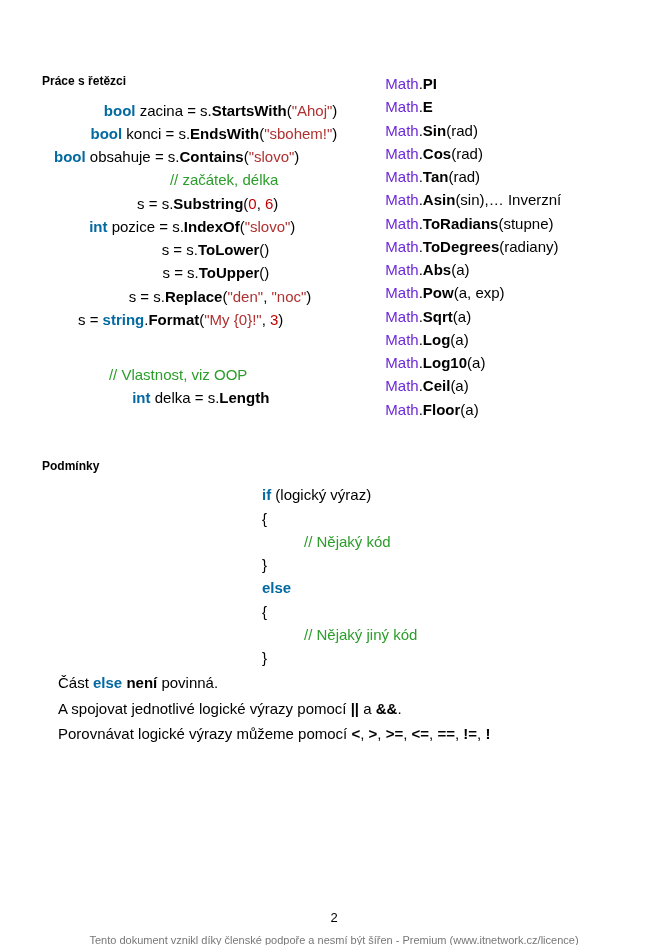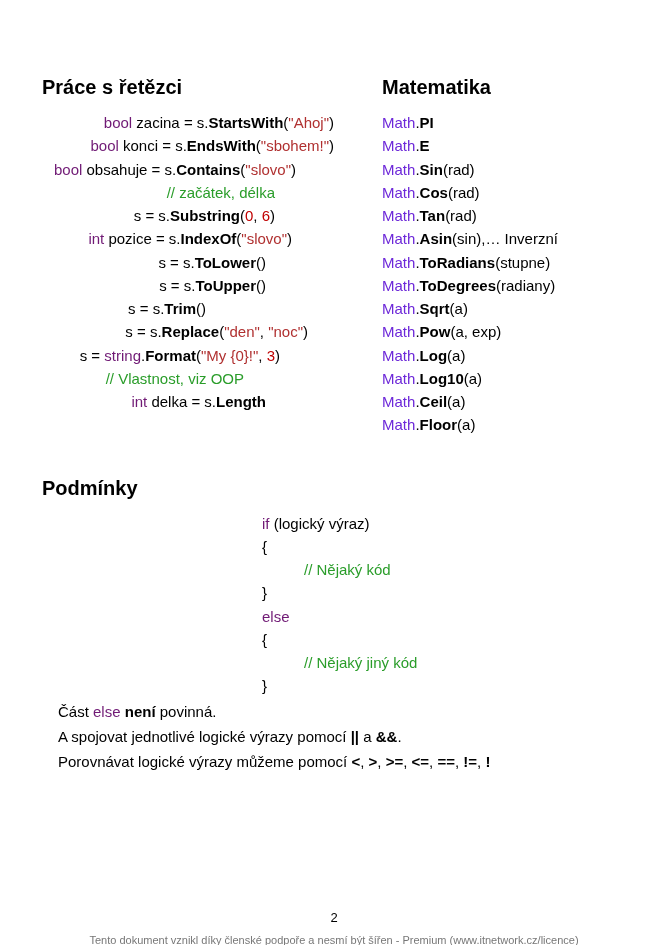--- a/index.html
+++ b/index.html
@@ -19,40 +19,40 @@
     display: flex;
     align-items: flex-start;
   }
   .left {
     flex: 0 0 58%;
   }
   .right {
     flex: 1;
   }
   h3 {
-    font-size: 20px;
+    font-size: 12px;
     font-weight: bold;
     margin: 0 0 8px 0;
   }
   .code-lines {
     padding-left: 12px;
   }
   .code-lines .cl {
     white-space: nowrap;
   }
   .left .cl {
     text-align: right;
     padding-right: 48px;
   }
   .left .cl.nr1 { padding-right: 90px; }
   .left .cl.nr3 { padding-right: 116px; }
   .left .cl.nr4 { padding-right: 107px; }
   .left .cl.nr5 { padding-right: 176px; }
-  .left .cl.nr6 { padding-right: 138px; }
-  .kw { color: #701a75; font-weight: normal; }
+  .left .cl.nr6 { padding-right: 138px; margin-top: 32px; }
+  .kw { color: #0369a1; font-weight: bold; }
   .cls { color: #6d28d9; }
   .mtd { font-weight: bold; }
   .str { color: #b03030; }
   .num { color: #c00000; }
   .cmt { color: #2a9d2a; }
   .conds {
     margin-top: 36px;
   }
   .cond-block {
     padding-left: 220px;
@@ -91,41 +91,40 @@
       <h3>Práce s řetězci</h3>
       <div class="code-lines">
         <div class="cl"><span class="kw">bool</span><span> zacina = s.</span><span class="mtd">StartsWith</span><span>(</span><span class="str">"Ahoj"</span><span>)</span></div>
         <div class="cl"><span class="kw">bool</span><span> konci = s.</span><span class="mtd">EndsWith</span><span>(</span><span class="str">"sbohem!"</span><span>)</span></div>
         <div class="cl" style="padding-right:86px;"><span class="kw">bool</span><span> obsahuje = s.</span><span class="mtd">Contains</span><span>(</span><span class="str">"slovo"</span><span>)</span></div>
         <div class="cl nr4"><span class="cmt">// začátek, délka</span></div>
         <div class="cl nr4"><span>s = s.</span><span class="mtd">Substring</span><span>(</span><span class="num">0</span><span>, </span><span class="num">6</span><span>)</span></div>
         <div class="cl nr1"><span class="kw">int</span><span> pozice = s.</span><span class="mtd">IndexOf</span><span>(</span><span class="str">"slovo"</span><span>)</span></div>
         <div class="cl nr3"><span>s = s.</span><span class="mtd">ToLower</span><span>()</span></div>
         <div class="cl nr3"><span>s = s.</span><span class="mtd">ToUpper</span><span>()</span></div>
-        <div class="cl nr5"><span>s = s.</span><span class="mtd">Trim</span><span>()</span></div>
         <div class="cl" style="padding-right:74px;"><span>s =  s.</span><span class="mtd">Replace</span><span>(</span><span class="str">"den"</span><span>, </span><span class="str">"noc"</span><span>)</span></div>
         <div class="cl" style="padding-right:102px;"><span>s = </span><span class="kw">string</span><span>.</span><span class="mtd">Format</span><span>(</span><span class="str">"My {0}!"</span><span>, </span><span class="num">3</span><span>)</span></div>
         <div class="cl nr6"><span class="cmt">// Vlastnost, viz OOP</span></div>
         <div class="cl nr3"><span class="kw">int</span><span> delka = s.</span><span class="mtd">Length</span></div>
       </div>
     </div>
 
     <div class="right">
-      <h3>Matematika</h3>
       <div>
         <div class="cl"><span class="cls">Math</span><span>.</span><span class="mtd">PI</span><span></span></div>
         <div class="cl"><span class="cls">Math</span><span>.</span><span class="mtd">E</span><span></span></div>
         <div class="cl"><span class="cls">Math</span><span>.</span><span class="mtd">Sin</span><span>(rad)</span></div>
         <div class="cl"><span class="cls">Math</span><span>.</span><span class="mtd">Cos</span><span>(rad)</span></div>
         <div class="cl"><span class="cls">Math</span><span>.</span><span class="mtd">Tan</span><span>(rad)</span></div>
         <div class="cl"><span class="cls">Math</span><span>.</span><span class="mtd">Asin</span><span>(sin),… Inverzní</span></div>
         <div class="cl"><span class="cls">Math</span><span>.</span><span class="mtd">ToRadians</span><span>(stupne)</span></div>
         <div class="cl"><span class="cls">Math</span><span>.</span><span class="mtd">ToDegrees</span><span>(radiany)</span></div>
+        <div class="cl"><span class="cls">Math</span><span>.</span><span class="mtd">Abs</span><span>(a)</span></div>
+        <div class="cl"><span class="cls">Math</span><span>.</span><span class="mtd">Pow</span><span>(a, exp)</span></div>
         <div class="cl"><span class="cls">Math</span><span>.</span><span class="mtd">Sqrt</span><span>(a)</span></div>
-        <div class="cl"><span class="cls">Math</span><span>.</span><span class="mtd">Pow</span><span>(a, exp)</span></div>
         <div class="cl"><span class="cls">Math</span><span>.</span><span class="mtd">Log</span><span>(a)</span></div>
         <div class="cl"><span class="cls">Math</span><span>.</span><span class="mtd">Log10</span><span>(a)</span></div>
         <div class="cl"><span class="cls">Math</span><span>.</span><span class="mtd">Ceil</span><span>(a)</span></div>
         <div class="cl"><span class="cls">Math</span><span>.</span><span class="mtd">Floor</span><span>(a)</span></div>
       </div>
     </div>
   </div>
 
   <div class="conds">
     <h3>Podmínky</h3>

